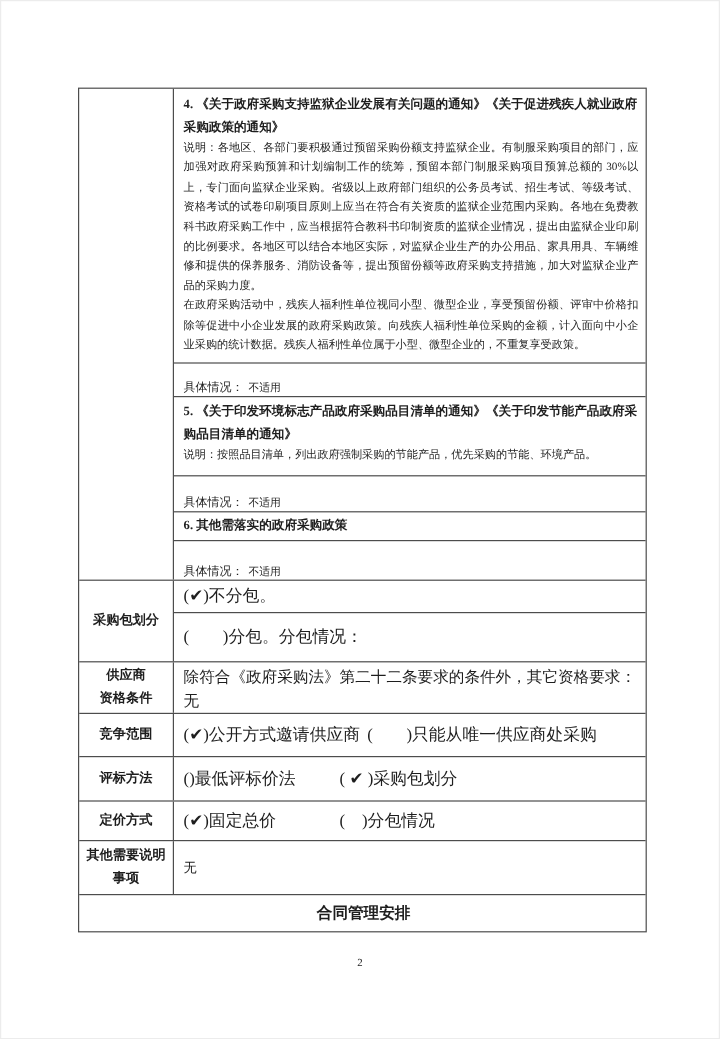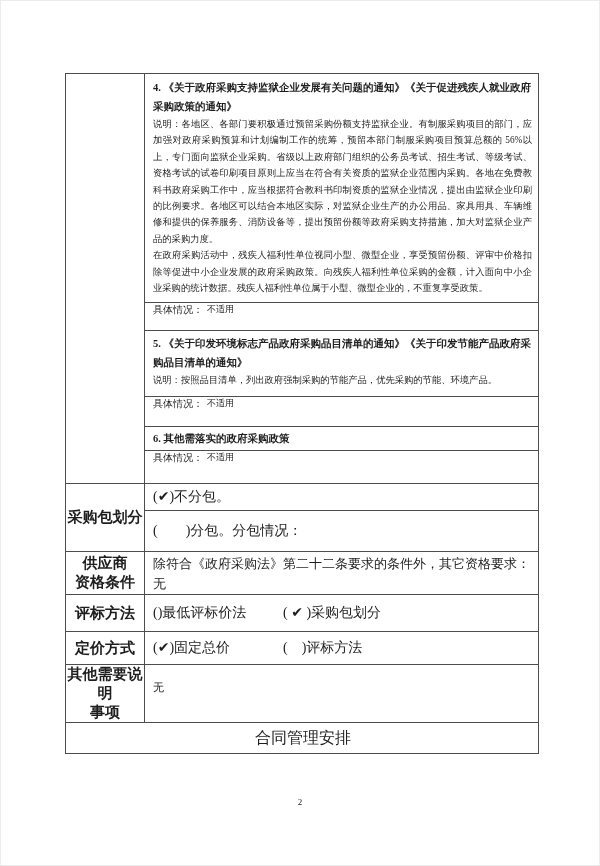--- a/index.html
+++ b/index.html
@@ -19,21 +19,21 @@
     background:#fff;
   }
   .trow { display:flex; }
   .trow + .trow { border-top:1px solid #4d4d4d; }
   .lcell {
     flex:0 0 79px; width:79px;
     border-right:1px solid #4d4d4d;
     display:flex; flex-direction:column;
     align-items:center; justify-content:center;
     text-align:center;
-    font-weight:bold; font-size:15px; line-height:19px;
+    font-weight:bold; font-size:11px; line-height:19px;
   }
   .rcol { flex:1; min-width:0; display:flex; flex-direction:column; }
   .subcell { padding:0 6px 0 8px; overflow:hidden; }
   .subcell + .subcell { border-top:1px solid #4d4d4d; }
 
   .sec-title { font-weight:bold; font-size:10.5px; line-height:19px; }
   .sec-desc  { font-size:9.3px; line-height:16.4px; text-align:justify; }
 
   .h-sec4 { height:228px; padding-top:4px; }
   .h-det1 { height:28px; }
@@ -43,56 +43,56 @@
   .h-det3 { height:33px; }
   .h-pkg1 { height:26px; }
   .h-pkg2 { height:41px; }
   .h-sup  { height:42px; padding-top:2px; }
   .h-comp { height:35px; }
   .h-eval { height:36px; }
   .h-price{ height:32px; }
   .h-other{ height:44px; }
   .h-contract { height:30px; }
 
-  .detail-cell { display:flex; align-items:flex-start; }
+  .detail-cell { display:flex; align-items:flex-end; }
   .detail-label { font-size:10px; }
   .detail-value { font-size:9px; margin-left:4px; }
 
   .opt-cell { display:flex; align-items:center; font-size:14px; white-space:nowrap; }
   .opt-first { display:inline-block; }
   .w153 { width:153px; }
   .w130 { width:130px; }
 
   .sup-cell { font-size:13px; line-height:20px; }
 
   .other-cell { display:flex; align-items:center; font-size:11px; }
 
   .contract-cell {
     width:100%; display:flex; align-items:center; justify-content:center;
-    font-weight:normal; font-size:16px;
+    font-weight:bold; font-size:13px;
   }
 
   .page-number {
     position:absolute; left:0; top:796px; width:100%;
     text-align:center; font-size:9px; color:#222;
   }
 </style>
 </head>
 <body>
 
 <div class="page">
   <div class="doc-table">
 
     <div class="trow">
       <div class="lcell"></div>
       <div class="rcol">
 
         <div class="subcell h-sec4">
           <div class="sec-title">4. 《关于政府采购支持监狱企业发展有关问题的通知》《关于促进残疾人就业政府采购政策的通知》</div>
-          <div class="sec-desc">说明：各地区、各部门要积极通过预留采购份额支持监狱企业。有制服采购项目的部门，应加强对政府采购预算和计划编制工作的统筹，预留本部门制服采购项目预算总额的 56%以上，专门面向监狱企业采购。省级以上政府部门组织的公务员考试、招生考试、等级考试、资格考试的试卷印刷项目原则上应当在符合有关资质的监狱企业范围内采购。各地在免费教科书政府采购工作中，应当根据符合教科书印制资质的监狱企业情况，提出由监狱企业印刷的比例要求。各地区可以结合本地区实际，对监狱企业生产的办公用品、家具用具、车辆维修和提供的保养服务、消防设备等，提出预留份额等政府采购支持措施，加大对监狱企业产品的采购力度。</div>
+          <div class="sec-desc">说明：各地区、各部门要积极通过预留采购份额支持监狱企业。有制服采购项目的部门，应加强对政府采购预算和计划编制工作的统筹，预留本部门制服采购项目预算总额的 30%以上，专门面向监狱企业采购。省级以上政府部门组织的公务员考试、招生考试、等级考试、资格考试的试卷印刷项目原则上应当在符合有关资质的监狱企业范围内采购。各地在免费教科书政府采购工作中，应当根据符合教科书印制资质的监狱企业情况，提出由监狱企业印刷的比例要求。各地区可以结合本地区实际，对监狱企业生产的办公用品、家具用具、车辆维修和提供的保养服务、消防设备等，提出预留份额等政府采购支持措施，加大对监狱企业产品的采购力度。</div>
           <div class="sec-desc">在政府采购活动中，残疾人福利性单位视同小型、微型企业，享受预留份额、评审中价格扣除等促进中小企业发展的政府采购政策。向残疾人福利性单位采购的金额，计入面向中小企业采购的统计数据。残疾人福利性单位属于小型、微型企业的，不重复享受政策。</div>
         </div>
         <div class="subcell h-det1 detail-cell">
           <span class="detail-label">具体情况：</span>
           <span class="detail-value">不适用</span>
         </div>
 
         <div class="subcell h-sec5">
           <div class="sec-title">5. 《关于印发环境标志产品政府采购品目清单的通知》《关于印发节能产品政府采购品目清单的通知》</div>
           <div class="sec-desc">说明：按照品目清单，列出政府强制采购的节能产品，优先采购的节能、环境产品。</div>
@@ -127,37 +127,46 @@
         <div>资格条件</div>
       </div>
       <div class="rcol">
         <div class="subcell h-sup sup-cell">
           <div>除符合《政府采购法》第二十二条要求的条件外，其它资格要求：</div>
           <div>无</div>
         </div>
       </div>
     </div>
 
+    <div class="trow">
+      <div class="lcell">竞争范围</div>
+      <div class="rcol">
+        <div class="subcell h-comp opt-cell">
+          <span class="opt-first w153">(✔)公开方式邀请供应商</span>
+          <span>(　　)只能从唯一供应商处采购</span>
+        </div>
+      </div>
+    </div>
 
     <div class="trow">
       <div class="lcell">评标方法</div>
       <div class="rcol">
         <div class="subcell h-eval opt-cell">
           <span class="opt-first w130">()最低评标价法</span>
           <span>( ✔ )采购包划分</span>
         </div>
       </div>
     </div>
 
     <div class="trow">
       <div class="lcell">定价方式</div>
       <div class="rcol">
         <div class="subcell h-price opt-cell">
           <span class="opt-first w130">(✔)固定总价</span>
-          <span>(　)评标方法</span>
+          <span>(　)分包情况</span>
         </div>
       </div>
     </div>
 
     <div class="trow">
       <div class="lcell">
         <div>其他需要说明</div>
         <div>事项</div>
       </div>
       <div class="rcol">

